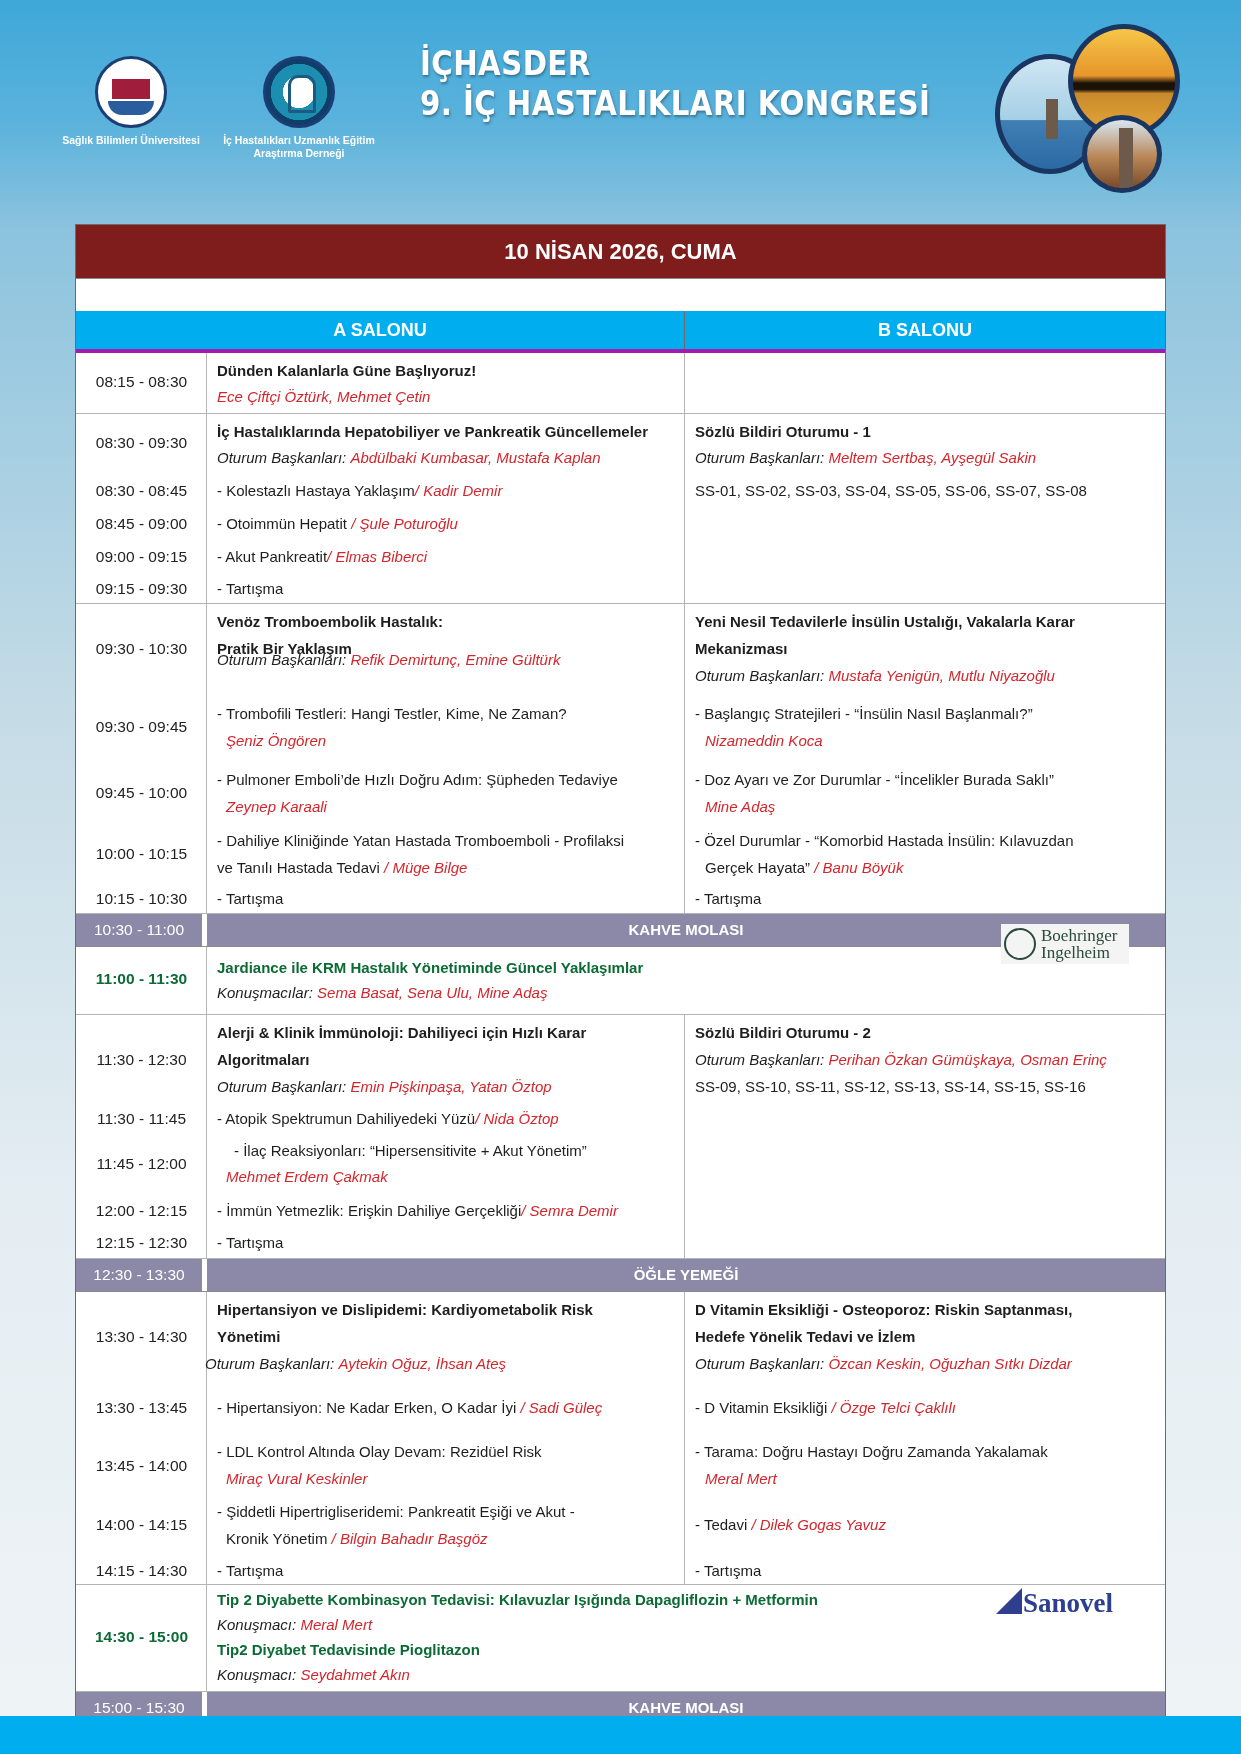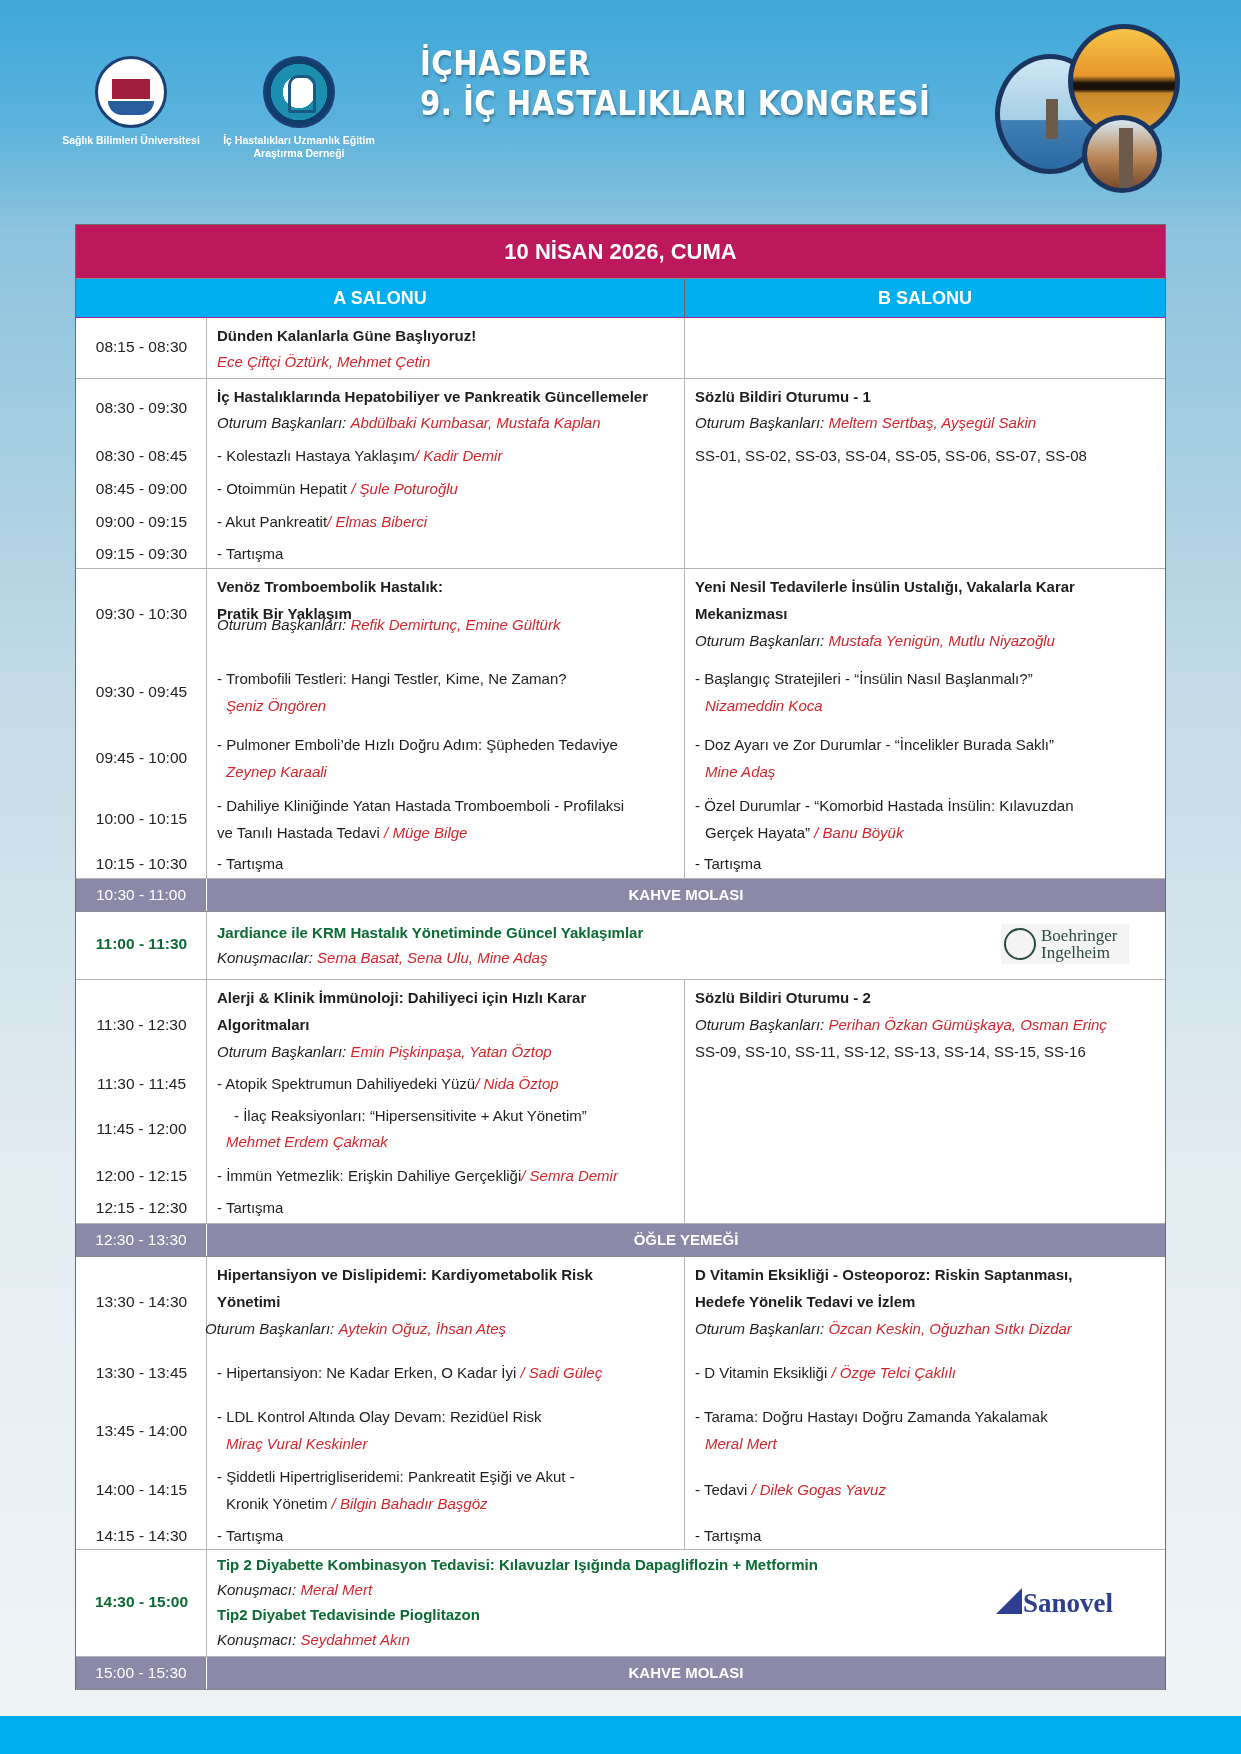--- a/index.html
+++ b/index.html
@@ -17,35 +17,35 @@
   .title2{position:absolute;left:420px;top:84px;font-family:"DejaVu Sans",sans-serif;font-weight:bold;font-size:34px;color:#fff;letter-spacing:0.5px;line-height:38px;text-shadow:1px 2px 3px rgba(0,0,0,.35);transform:scaleX(0.86);transform-origin:left;white-space:nowrap;}
   .dateband{position:absolute;left:403px;top:135px;width:500px;height:40px;background:linear-gradient(90deg,#1d2a4a 0%,#1e2c4e 60%,rgba(30,44,78,0) 100%);}
   .dateband span{position:absolute;left:22px;top:9px;color:#fff;font-family:"DejaVu Sans",sans-serif;font-size:17px;transform:scaleX(0.9);transform-origin:left;white-space:nowrap;}
   .circ{position:absolute;border-radius:50%;border:5px solid #1b3561;box-sizing:border-box;overflow:hidden;}
   .c1{left:995px;top:54px;width:110px;height:120px;background:linear-gradient(180deg,#cfe6f3 0%,#a6cfe5 55%,#3f7fb4 56%,#2b6aa3 100%);}
   .c2{left:1068px;top:24px;width:112px;height:114px;background:linear-gradient(180deg,#f6c548 0%,#e7962b 45%,#1a1208 52%,#1a1208 58%,#c88a2a 62%,#e7a63b 100%);}
   .c3{left:1082px;top:115px;width:80px;height:78px;background:linear-gradient(180deg,#d8e7f1 0%,#b98656 55%,#7a4b2a 100%);}
   .tower{position:absolute;background:#6d5a4a;}
 
   .table{position:absolute;left:75px;top:224px;width:1091px;border:1px solid #6b6b6b;border-bottom:none;background:#fff;box-sizing:border-box;}
-  .dayhdr{height:53px;background:#be185d;color:#fff;font-weight:bold;font-size:22px;text-align:center;line-height:53px;border-bottom:1px solid #8a8a8a;}
-  .salonhdr{display:flex;height:38px;background:#00aeef;color:#fff;font-weight:bold;font-size:18px;line-height:38px;border-bottom:1px solid #a21caf;}
+  .dayhdr{height:53px;background:#7f1d1d;color:#fff;font-weight:bold;font-size:22px;text-align:center;line-height:53px;border-bottom:1px solid #8a8a8a;}
+  .salonhdr{display:flex;height:38px;background:#00aeef;color:#fff;font-weight:bold;font-size:18px;line-height:38px;border-bottom:4px solid #a21caf;margin-top:32px;}
   .salonhdr div{text-align:center;}
   .row{display:flex;border-bottom:1px solid #b4b4b4;position:relative;}
   .tcol{width:131px;flex:none;border-right:1px solid #b4b4b4;box-sizing:border-box;}
   .acol{width:478px;flex:none;border-right:1px solid #b4b4b4;box-sizing:border-box;padding-left:9px;}
   .bcol{flex:1;box-sizing:border-box;padding-left:8px;}
   .time{font-size:15.5px;color:#222;text-align:center;position:absolute;left:0;width:131px;}
   .line{position:absolute;font-size:15px;white-space:nowrap;}
   .b{font-weight:bold;}
   .it{font-style:italic;}
   .red{color:#d3262c;font-style:italic;}
   .green{color:#0c6a35;font-weight:bold;}
   .break{display:flex;height:32px;background:#8b89a7;color:#fff;border-bottom:1px solid #8a8a8a;}
-  .break .tcol{border-right:1px solid #ffffff;font-size:15.5px;text-align:center;line-height:32px;}
+  .break .tcol{border-right:5px solid #ffffff;font-size:15.5px;text-align:center;line-height:32px;}
   .break .lbl{flex:1;text-align:center;font-weight:bold;font-size:15px;line-height:32px;}
   .footer{position:absolute;left:0;top:1716px;width:1241px;height:38px;background:#00aeef;}
   .logo-bi{position:absolute;left:1001px;top:924px;width:128px;height:40px;background:#f4f4f4;color:#2a4a3a;font-family:"Liberation Serif",serif;font-size:17px;line-height:17px;}
   .logo-bi .mark{position:absolute;left:3px;top:4px;width:32px;height:32px;border:2px solid #2a4a3a;border-radius:50%;box-sizing:border-box;}
   .logo-bi .txt{position:absolute;left:40px;top:3px;}
   .logo-san{position:absolute;left:996px;top:1586px;width:140px;height:34px;color:#2d3f8e;font-family:"Liberation Serif",serif;font-weight:bold;font-size:27px;line-height:34px;}
   .logo-san .tri{display:inline-block;width:0;height:0;border-left:26px solid transparent;border-bottom:26px solid #2d3f8e;margin-right:1px;vertical-align:-2px;}
 </style>
 </head>
 <body>

